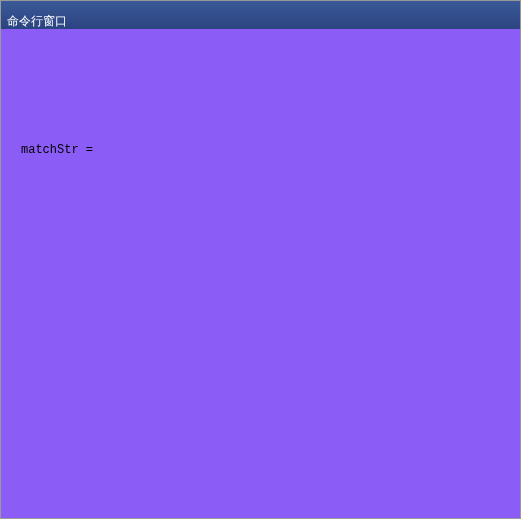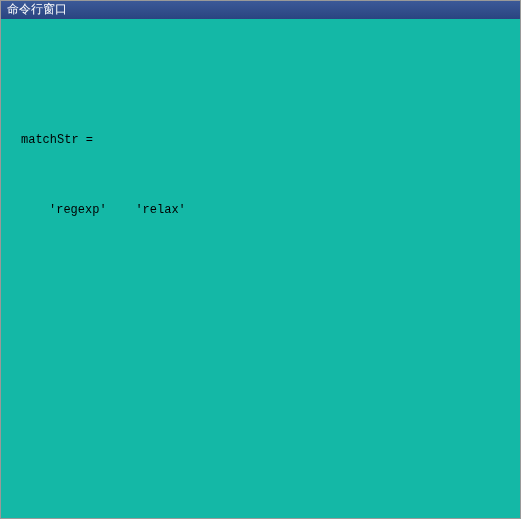--- a/index.html
+++ b/index.html
@@ -8,28 +8,28 @@
     font-family: "SimSun", "宋体", "Courier New", monospace;
     background: #ffffff;
     border: 1px solid #999;
     display: flex;
     flex-direction: column;
   }
   .titlebar {
     background: linear-gradient(to bottom, #3b5998, #2a4480);
     color: #ffffff;
     font-size: 12px;
-    padding: 2px 6px;
+    padding: 14px 6px;
     height: 18px;
     line-height: 14px;
     user-select: none;
   }
   .output {
     flex: 1;
-    background: #14b8a6;
+    background: #8b5cf6;
     padding: 8px 0 8px 20px;
     font-size: 12px;
     line-height: 1.5;
     color: #000000;
     white-space: pre;
     position: relative;
     overflow: hidden;
   }
   .block { margin-bottom: 6px; }
   .varline { margin: 14px 0 8px 0; }
@@ -39,21 +39,20 @@
 <body>
 
 <div class="titlebar">
   <span>命令行窗口</span>
 </div>
 
 <div class="output">
 
   <div class="block">
     <div class="varline">matchStr =</div>
-    <div class="valline">'regexp'    'relax'</div>
   </div>
 
 
   
 
   
 
   
 
 </div>

